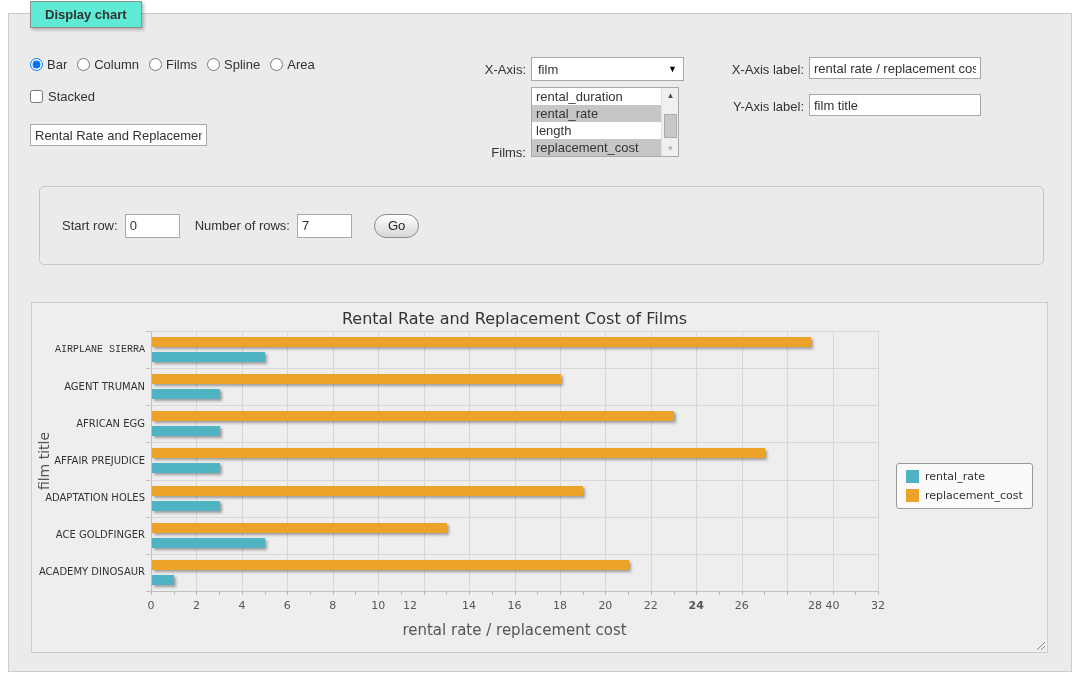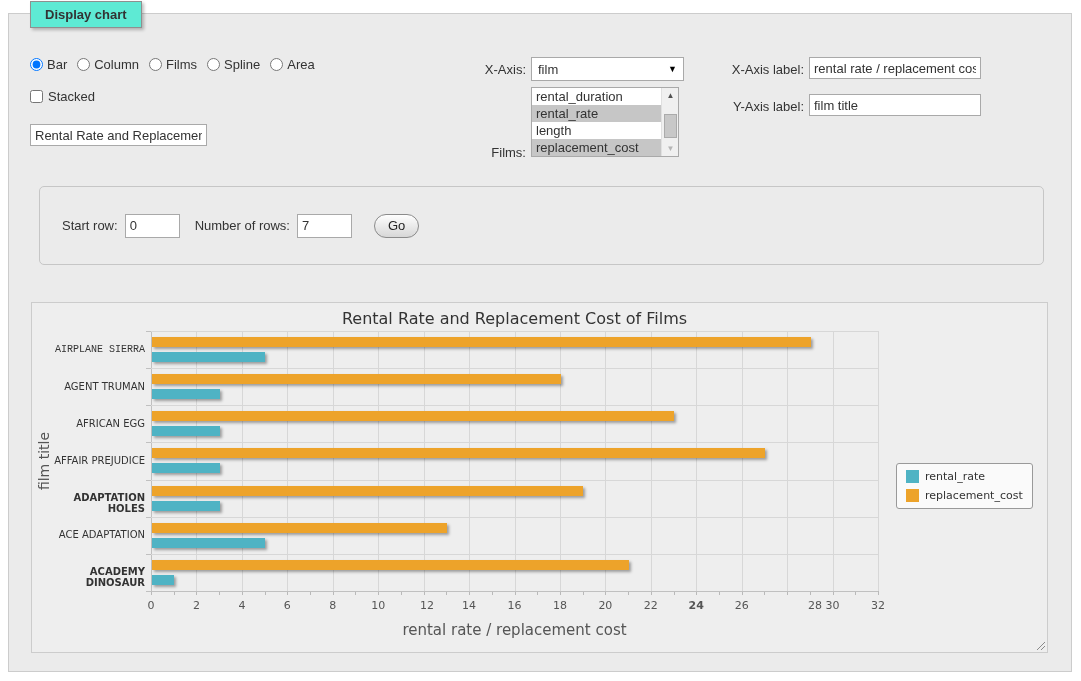--- a/index.html
+++ b/index.html
@@ -169,39 +169,39 @@
         <div class="x-tick-label" style="left: 45.4375px;">2</div>
         <div class="gridline-v" style="left: 90.875px;"></div>
         <div class="x-tick-label" style="left: 90.875px;">4</div>
         <div class="gridline-v" style="left: 136.312px;"></div>
         <div class="x-tick-label" style="left: 136.312px;">6</div>
         <div class="gridline-v" style="left: 181.75px;"></div>
         <div class="x-tick-label" style="left: 181.75px;">8</div>
         <div class="gridline-v" style="left: 227.188px;"></div>
         <div class="x-tick-label" style="left: 227.188px;">10</div>
         <div class="gridline-v" style="left: 272.625px;"></div>
-        <div class="x-tick-label" style="left: 276px; text-align: center;">12</div>
+        <div class="x-tick-label" style="left: 259px; text-align: center;">12</div>
         <div class="gridline-v" style="left: 318.062px;"></div>
         <div class="x-tick-label" style="left: 318.062px;">14</div>
         <div class="gridline-v" style="left: 363.5px;"></div>
         <div class="x-tick-label" style="left: 363.5px;">16</div>
         <div class="gridline-v" style="left: 408.938px;"></div>
         <div class="x-tick-label" style="left: 408.938px;">18</div>
         <div class="gridline-v" style="left: 454.375px;"></div>
         <div class="x-tick-label" style="left: 454.375px;">20</div>
         <div class="gridline-v" style="left: 499.812px;"></div>
         <div class="x-tick-label" style="left: 499.812px;">22</div>
         <div class="gridline-v" style="left: 545.25px;"></div>
         <div class="x-tick-label" style="left: 545.25px; font-weight: bold;">24</div>
         <div class="gridline-v" style="left: 590.688px;"></div>
         <div class="x-tick-label" style="left: 590.688px;">26</div>
         <div class="gridline-v" style="left: 636.125px;"></div>
         <div class="x-tick-label" style="left: 664px;">28</div>
         <div class="gridline-v" style="left: 681.562px;"></div>
-        <div class="x-tick-label" style="left: 681.562px;">30</div>
+        <div class="x-tick-label" style="left: 681.562px;">40</div>
         <div class="gridline-v" style="left: 727px;"></div>
         <div class="x-tick-label" style="left: 727px;">32</div>
         <div class="x-tick" style="left: 0px;"></div>
         <div class="x-tick" style="left: 22.7188px;"></div>
         <div class="x-tick" style="left: 45.4375px;"></div>
         <div class="x-tick" style="left: 68.1562px;"></div>
         <div class="x-tick" style="left: 90.875px;"></div>
         <div class="x-tick" style="left: 113.594px;"></div>
         <div class="x-tick" style="left: 136.312px;"></div>
         <div class="x-tick" style="left: 159.031px;"></div>
@@ -251,27 +251,27 @@
         <div class="bar" style="top: 21px; left: 1px; width: 113.367px; background: rgb(79, 179, 196);"></div>
         <div class="cat-label" style="top: 49.7143px;">AGENT TRUMAN</div>
         <div class="bar" style="top: 43.1429px; left: 1px; width: 408.71px; background: rgb(237, 163, 42);"></div>
         <div class="bar" style="top: 58.1429px; left: 1px; width: 67.9291px; background: rgb(79, 179, 196);"></div>
         <div class="cat-label" style="top: 86.8571px;">AFRICAN EGG</div>
         <div class="bar" style="top: 80.2857px; left: 1px; width: 522.304px; background: rgb(237, 163, 42);"></div>
         <div class="bar" style="top: 95.2857px; left: 1px; width: 67.9291px; background: rgb(79, 179, 196);"></div>
         <div class="cat-label" style="top: 124px;">AFFAIR PREJUDICE</div>
         <div class="bar" style="top: 117.429px; left: 1px; width: 613.179px; background: rgb(237, 163, 42);"></div>
         <div class="bar" style="top: 132.429px; left: 1px; width: 67.9291px; background: rgb(79, 179, 196);"></div>
-        <div class="cat-label" style="top: 161.143px; font-weight: bold;">ADAPTATION HOLES</div>
+        <div class="cat-label" style="top: 161.143px;">ADAPTATION HOLES</div>
         <div class="bar" style="top: 154.571px; left: 1px; width: 431.429px; background: rgb(237, 163, 42);"></div>
         <div class="bar" style="top: 169.571px; left: 1px; width: 67.9291px; background: rgb(79, 179, 196);"></div>
-        <div class="cat-label" style="top: 198.286px;">ACE ADAPTATION</div>
+        <div class="cat-label" style="top: 198.286px;">ACE GOLDFINGER</div>
         <div class="bar" style="top: 191.714px; left: 1px; width: 295.117px; background: rgb(237, 163, 42);"></div>
         <div class="bar" style="top: 206.714px; left: 1px; width: 113.367px; background: rgb(79, 179, 196);"></div>
-        <div class="cat-label" style="top: 235.429px; font-weight: bold;">ACADEMY DINOSAUR</div>
+        <div class="cat-label" style="top: 235.429px;">ACADEMY DINOSAUR</div>
         <div class="bar" style="top: 228.857px; left: 1px; width: 476.867px; background: rgb(237, 163, 42);"></div>
         <div class="bar" style="top: 243.857px; left: 1px; width: 22.4916px; background: rgb(79, 179, 196);"></div>
       </div>
     <div class="x-axis-title">rental rate / replacement cost</div>
     <div class="y-axis-title">film title</div>
     <div class="chart-legend">
         <div class="legend-item">
           <span class="legend-swatch" style="background: rgb(79, 179, 196);"></span>
           <span>rental_rate</span>
         </div>

